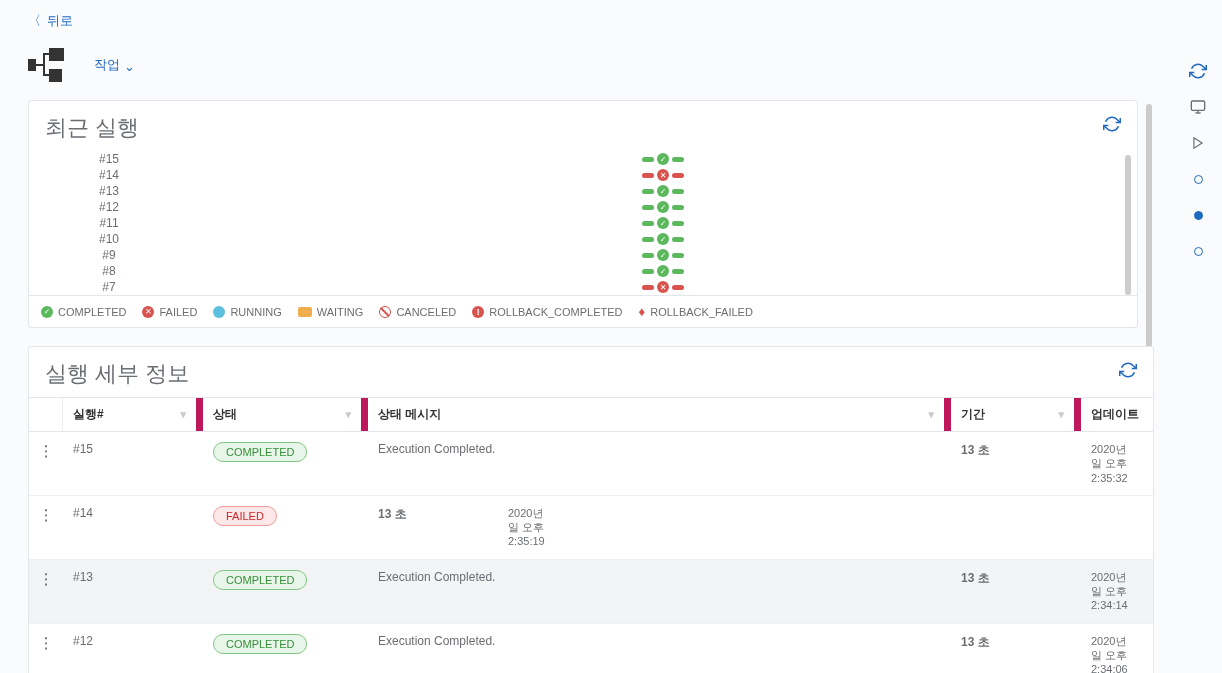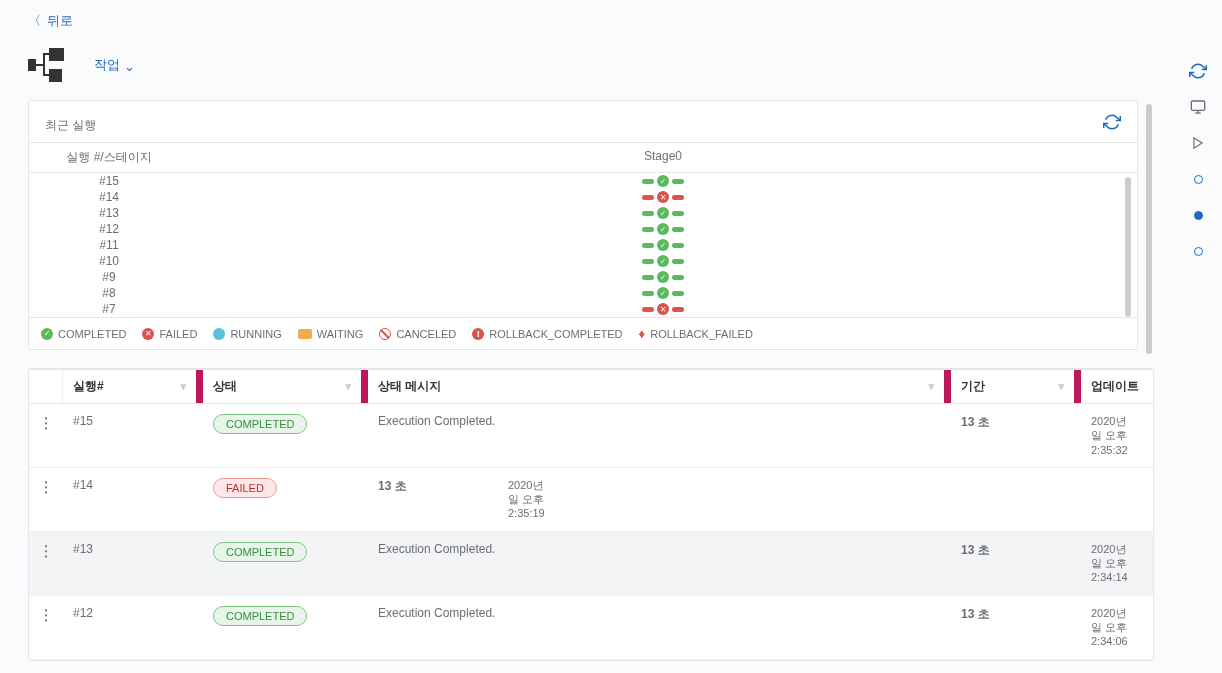--- a/index.html
+++ b/index.html
@@ -7,21 +7,21 @@
 .page { display: flex; width: 1222px; height: 673px; overflow: hidden; }
 .main { flex: 1; padding: 12px 20px 0 28px; overflow: hidden; position: relative; }
 .sidebar { width: 48px; display: flex; flex-direction: column; align-items: center; padding-top: 62px; gap: 18px; }
 .back-link { color: #1f69c1; font-size: 13px; display: inline-flex; align-items: center; gap: 6px; cursor: pointer; margin-bottom: 18px; }
 .header { display: flex; align-items: center; gap: 14px; margin-bottom: 18px; }
 .pipeline-icon { width: 44px; height: 34px; position: relative; }
 .pipeline-icon svg { width: 44px; height: 34px; }
 h1 { font-size: 26px; font-weight: 400; color: #333; }
 .actions-link { color: #1f69c1; font-size: 13px; display: inline-flex; align-items: flex-end; gap: 4px; cursor: pointer; margin-left: 8px; }
 .card { background: #fff; border: 1px solid #e3e7eb; border-radius: 3px; margin-bottom: 18px; position: relative; }
-.card-header { padding: 12px 16px 8px 16px; font-size: 12px; color: #6a6e73; display: flex; justify-content: space-between; align-items: flex-end; }
+.card-header { padding: 12px 16px 8px 16px; font-size: 22px; color: #6a6e73; display: flex; justify-content: space-between; align-items: flex-start; }
 .refresh-icon { color: #1f69c1; cursor: pointer; }
 .recent-table { padding: 0 0 0 0; }
 .recent-head { display: flex; border-top: 1px solid #e3e7eb; border-bottom: 1px solid #e3e7eb; padding: 6px 0; }
 .recent-head .col-exec { width: 160px; text-align: center; color: #6a6e73; font-size: 12px; }
 .recent-head .col-stage { flex: 1; text-align: center; color: #6a6e73; font-size: 12px; }
 .recent-body { max-height: 158px; overflow: hidden; position: relative; }
 .recent-row { display: flex; align-items: center; padding: 1px 0; }
 .recent-row .col-exec { width: 160px; text-align: center; color: #6a6e73; font-size: 12px; }
 .recent-row .col-stage { flex: 1; display: flex; justify-content: center; }
 .pill-group { display: flex; align-items: center; gap: 3px; }
@@ -101,24 +101,20 @@
       <div class="card-header">
         <span>최근 실행</span>
         <span class="refresh-icon">
           <svg width="18" height="18" viewBox="0 0 24 24" fill="none" stroke="currentColor" stroke-width="2">
                 <path d="M23 4v6h-6M1 20v-6h6"></path>
                 <path d="M3.51 9a9 9 0 0 1 14.85-3.36L23 10M1 14l4.64 4.36A9 9 0 0 0 20.49 15"></path>
               </svg>
         </span>
       </div>
       <div class="recent-table">
-        <div class="recent-head">
-          <div class="col-exec">실행 #/스테이지</div>
-          <div class="col-stage">Stage0</div>
-        </div>
         <div class="recent-body" id="recent-body" style="position:relative;">
           <div class="vscroll" style="top:4px;height:140px;"></div>
         <div class="recent-row">
                 <div class="col-exec">#15</div>
                 <div class="col-stage">
                   <div class="pill-group">
                     <span class="pill g"></span>
                     <span class="status-dot g">✓</span>
                     <span class="pill g"></span>
                   </div>
@@ -235,20 +231,29 @@
                 <span>ROLLBACK_FAILED</span>
               </div>
         </div>
       </div>
     </div>
     <div class="vscroll" style="right:2px;top:4px;height:250px;"></div>
     </div>
 
     
     <div class="card">
+      <div class="card-header">
+        <span>실행 세부 정보</span>
+        <span class="refresh-icon">
+          <svg width="18" height="18" viewBox="0 0 24 24" fill="none" stroke="currentColor" stroke-width="2">
+              <path d="M23 4v6h-6M1 20v-6h6"></path>
+              <path d="M3.51 9a9 9 0 0 1 14.85-3.36L23 10M1 14l4.64 4.36A9 9 0 0 0 20.49 15"></path>
+            </svg>
+        </span>
+      </div>
       <div class="details-table">
         <div class="details-head">
           <div class="dh-cell dh-menu"></div>
           <div class="dh-cell dh-exec">
               <span>실행#</span>
               <span class="filter-icon">▾</span>
             </div>
           <div class="dh-cell dh-status">
               <span>상태</span>
               <span class="filter-icon">▾</span>

